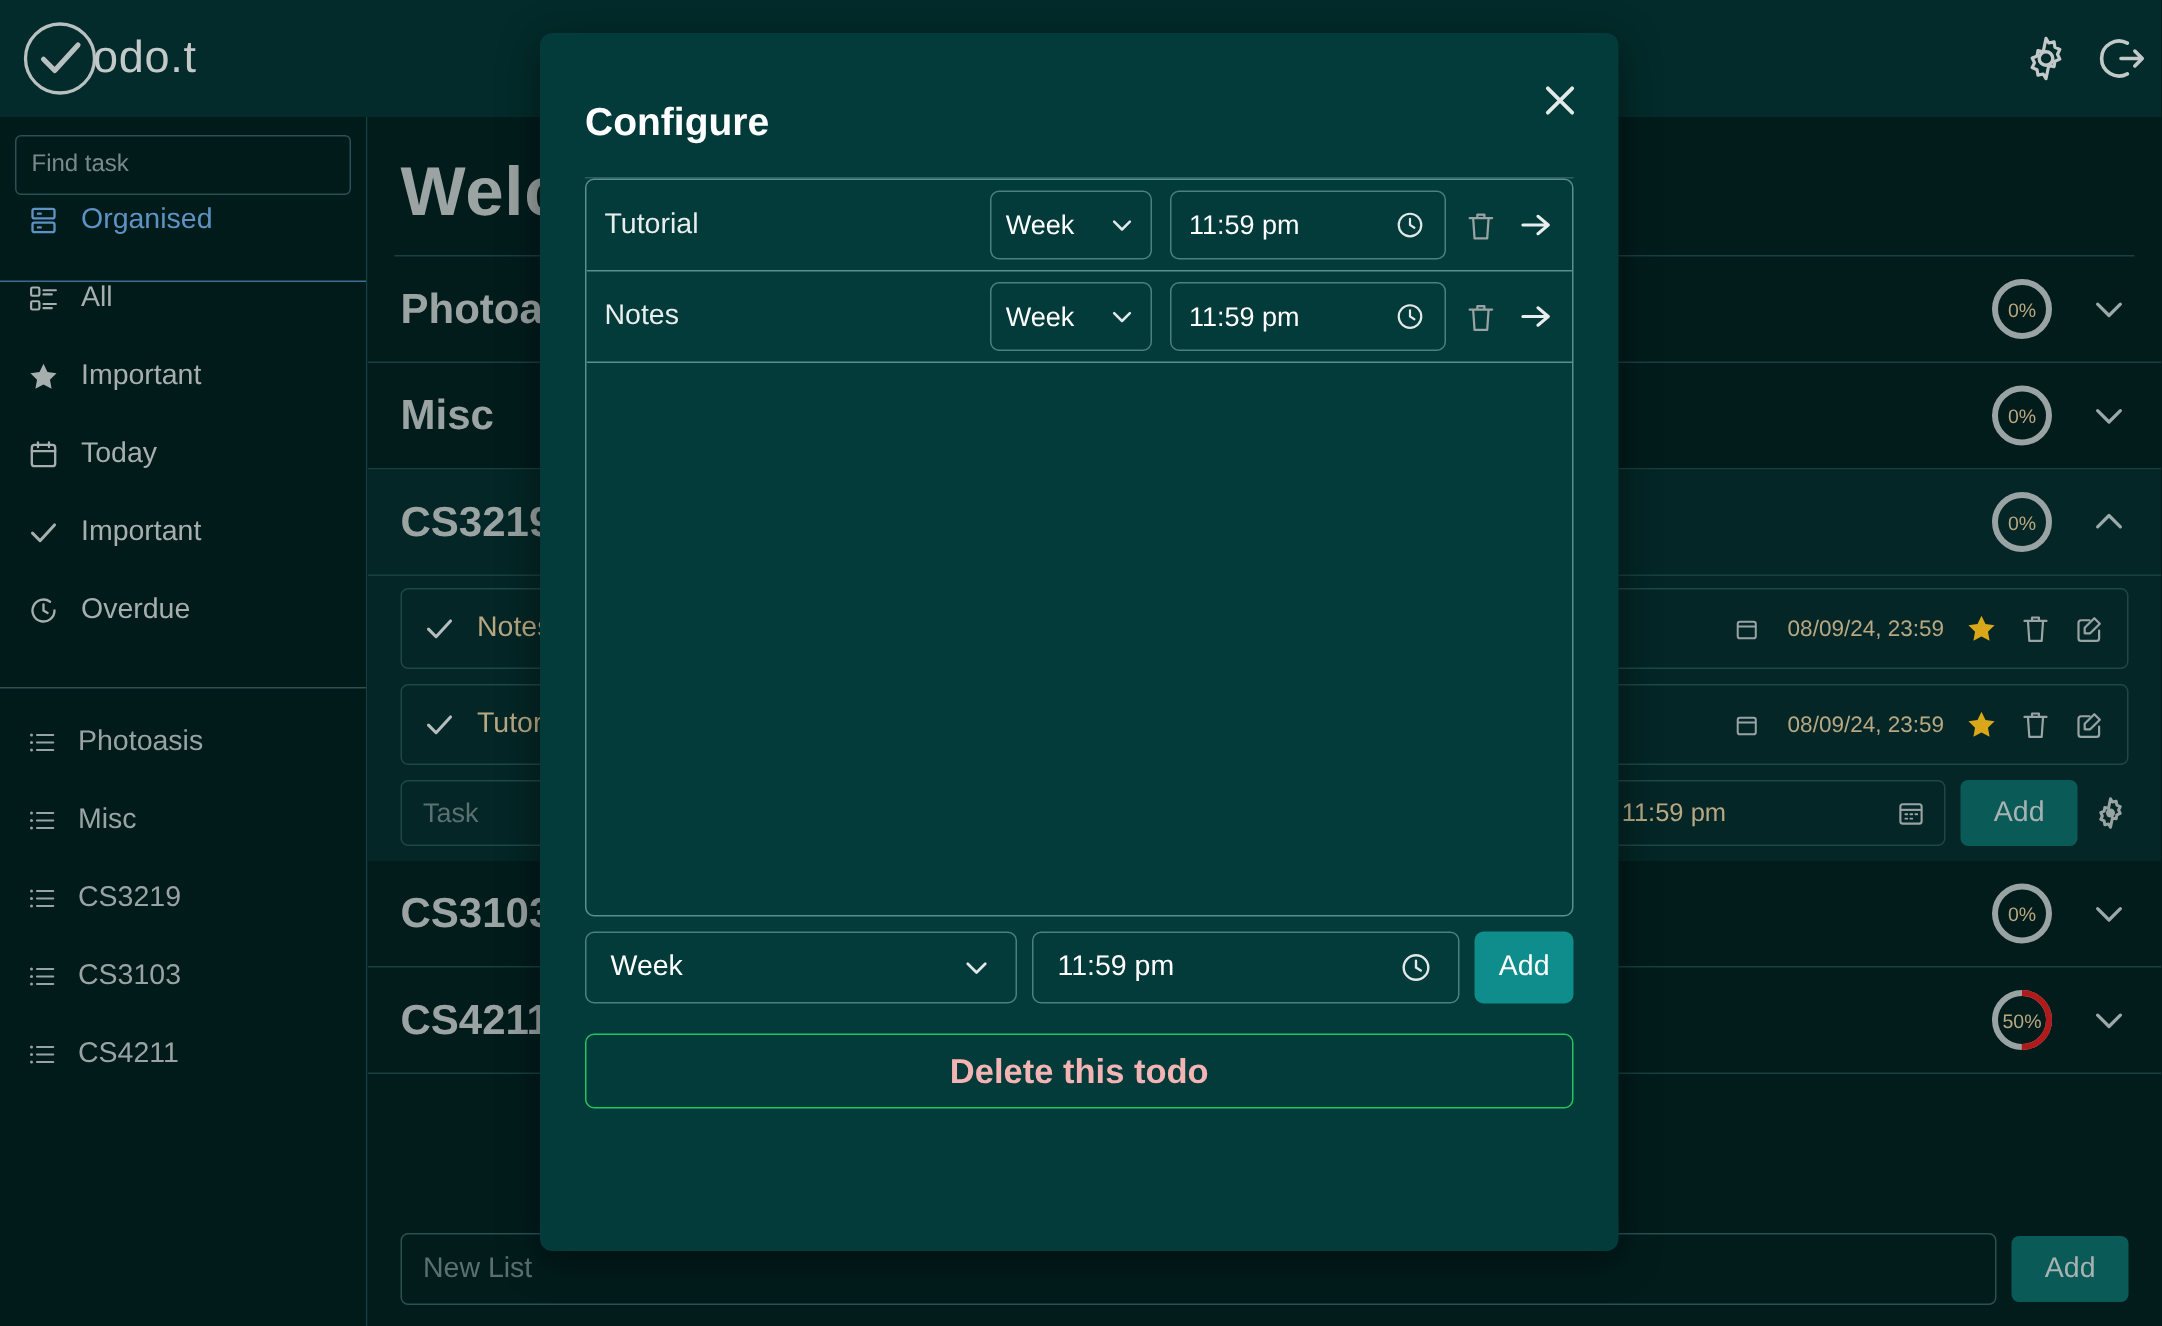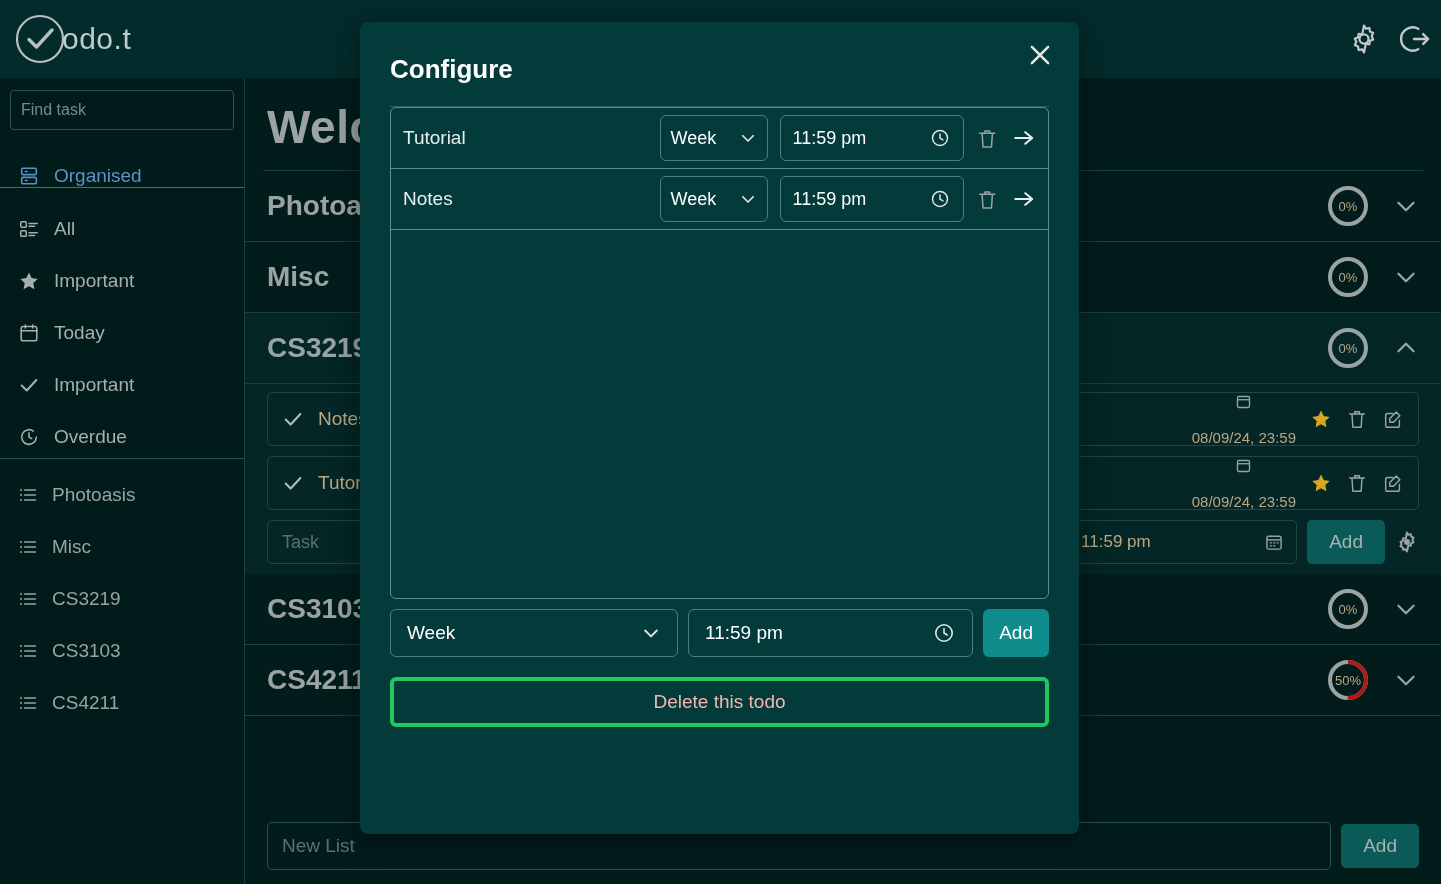--- a/index.html
+++ b/index.html
@@ -46,21 +46,21 @@
   .search-box input {
     flex: 1; background: transparent; border: none; outline: none;
     color: #b9c0c0; font-size: 16px; padding: 0 10px;
     font-family: "Liberation Sans", sans-serif;
   }
   .search-box input::placeholder { color: #7a8a8a; }
   .search-icon { width: 22px; height: 22px; margin-right: 10px; color: #b9c0c0; }
 
   .nav-list { padding-top: 6px; }
   .nav-item {
-    display: flex; align-items: flex-end; gap: 14px;
+    display: flex; align-items: flex-start; gap: 14px;
     height: 52px; padding: 0 18px; cursor: pointer;
     color: #a6aeae; font-size: 19px;
   }
   .nav-item .ni-icon { width: 22px; height: 22px; flex: 0 0 22px; }
   .nav-item.active { color: #5d93c4; }
   .nav-item.active .ni-icon { color: #5d93c4; }
   .nav-item.active-underline { border-bottom: 1px solid #3b6f8f; }
   .nav-sep { height: 1px; background: #2b5150; margin: 10px 0; }
   .list-item {
     display: flex; align-items: center; gap: 14px;
@@ -102,21 +102,21 @@
 
   .task-area { background: #042626; padding: 8px 22px 10px 22px; }
   .task-row {
     height: 54px; margin-bottom: 10px;
     border: 1px solid #1d4847; border-radius: 5px;
     display: flex; align-items: center; padding: 0 14px; gap: 14px;
   }
   .task-check { width: 22px; height: 22px; color: #b6bdbd; flex:0 0 22px;}
   .task-name { font-size: 19px; color: #b8a882; }
   .task-meta { margin-left: auto; display: flex; align-items: center; gap: 14px; }
-  .task-date { font-size: 15px; color: #b8a882; display:flex; align-items:center; gap:19px;flex-direction:column; }
+  .task-date { font-size: 15px; color: #b8a882; display:flex; align-items:center; gap:19px; }
   .task-date .cal { width: 17px; height: 17px; color: #9aa3a3; }
   .ticon { width: 22px; height: 22px; color: #9aa3a3; cursor: pointer; }
   .ticon.star { color: #d8a81a; }
 
   .add-task-row { display: flex; align-items: center; gap: 10px; }
   .add-task-input {
     flex: 1; height: 44px; border: 1px solid #1d4847; border-radius: 5px;
     display: flex; align-items: center; padding: 0 14px;
     color: #5c7070; font-size: 18px;
   }
@@ -144,21 +144,21 @@
   }
 
   
   .modal {
     position: absolute; top: 22px; left: 360px;
     width: 719px; height: 812px;
     background: #033a3a;
     border-radius: 8px;
     box-shadow: 0 6px 28px rgba(0,0,0,.45);
     z-index: 50;
-    padding: 0 30px;
+    padding: 12px 30px;
   }
   .modal-head {
     height: 78px; display: flex; align-items: center;
     position: relative;
   }
   .modal-title { font-size: 26px; font-weight: bold; color: #ffffff; padding-top: 16px;}
   .modal-close {
     position: absolute; right: -6px; top: 18px;
     width: 30px; height: 30px; color: #e3e8e8; cursor: pointer;
   }
@@ -229,23 +229,23 @@
     color: #ffffff; font-size: 19px; cursor: pointer;
   }
   .timebox-wide .clk { margin-left: auto; width: 24px; height: 24px; color: #e0e8e8;}
   .btn-add-modal {
     background: #0f8c8c; color: #ffffff; border: none;
     height: 48px; padding: 0 16px; border-radius: 6px;
     font-size: 19px; cursor: pointer; font-family: "Liberation Sans", sans-serif;
   }
   .btn-delete {
     margin-top: 20px; width: 100%; height: 50px;
-    background: transparent; border: 4px solid #22c55e;
+    background: transparent; border: 1px solid #22c55e;
     border-radius: 6px; color: #f4b4b4;
-    font-size: 19px; font-weight: normal; cursor: pointer;
+    font-size: 23px; font-weight: bold; cursor: pointer;
     font-family: "Liberation Sans", sans-serif;
   }
 </style>
 </head>
 <body>
 
 <div id="app">
 
   <div class="header">
     <div class="brand">

